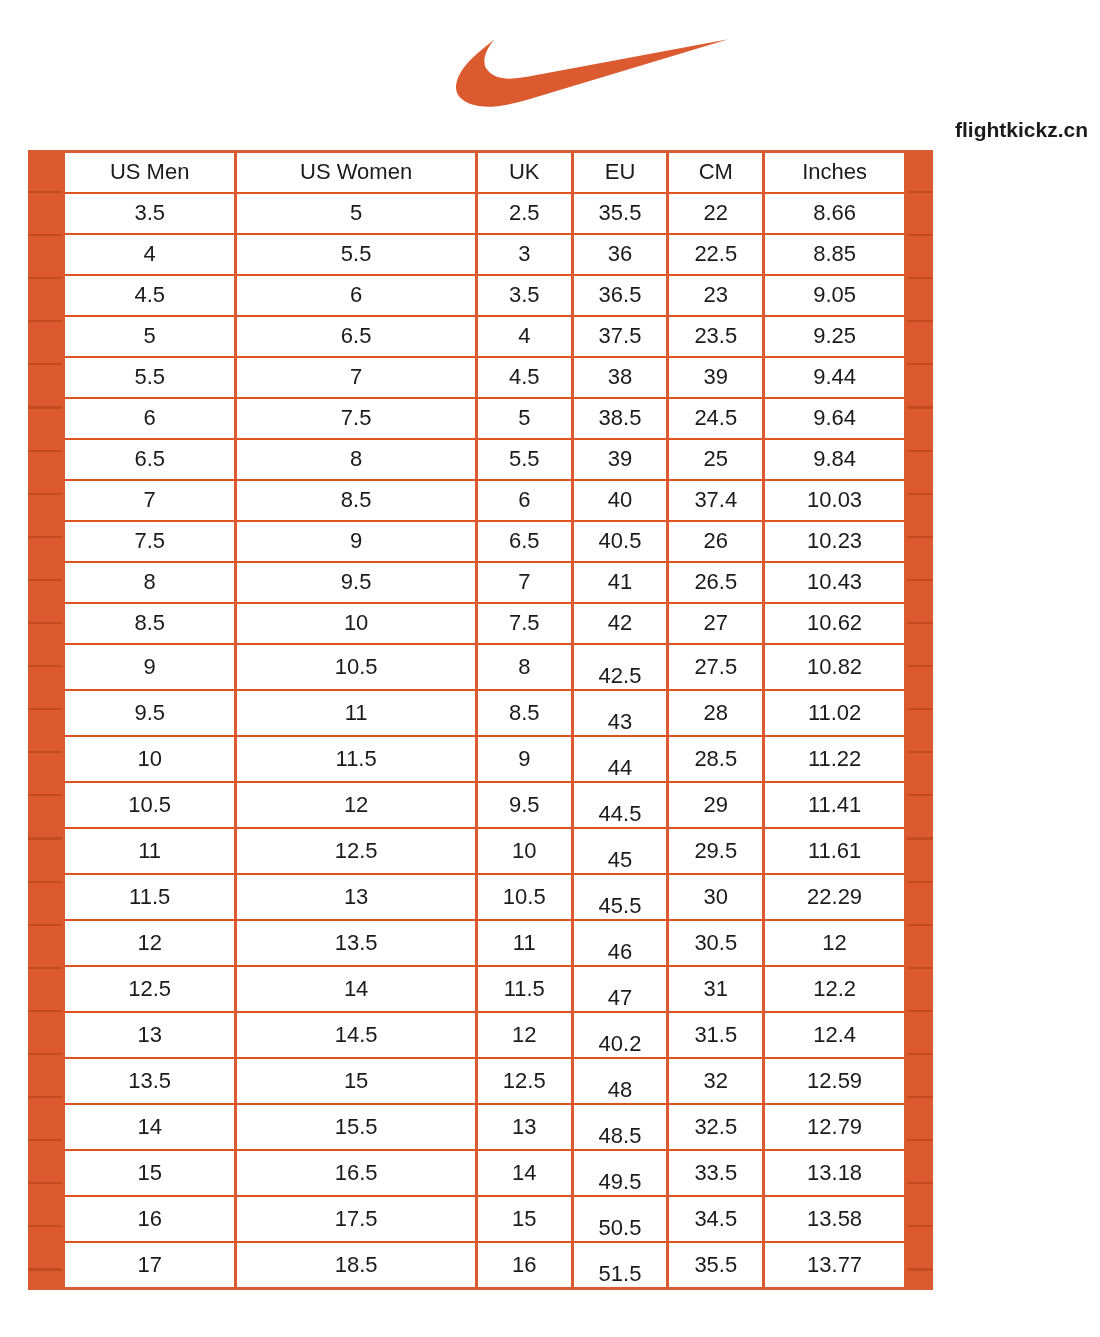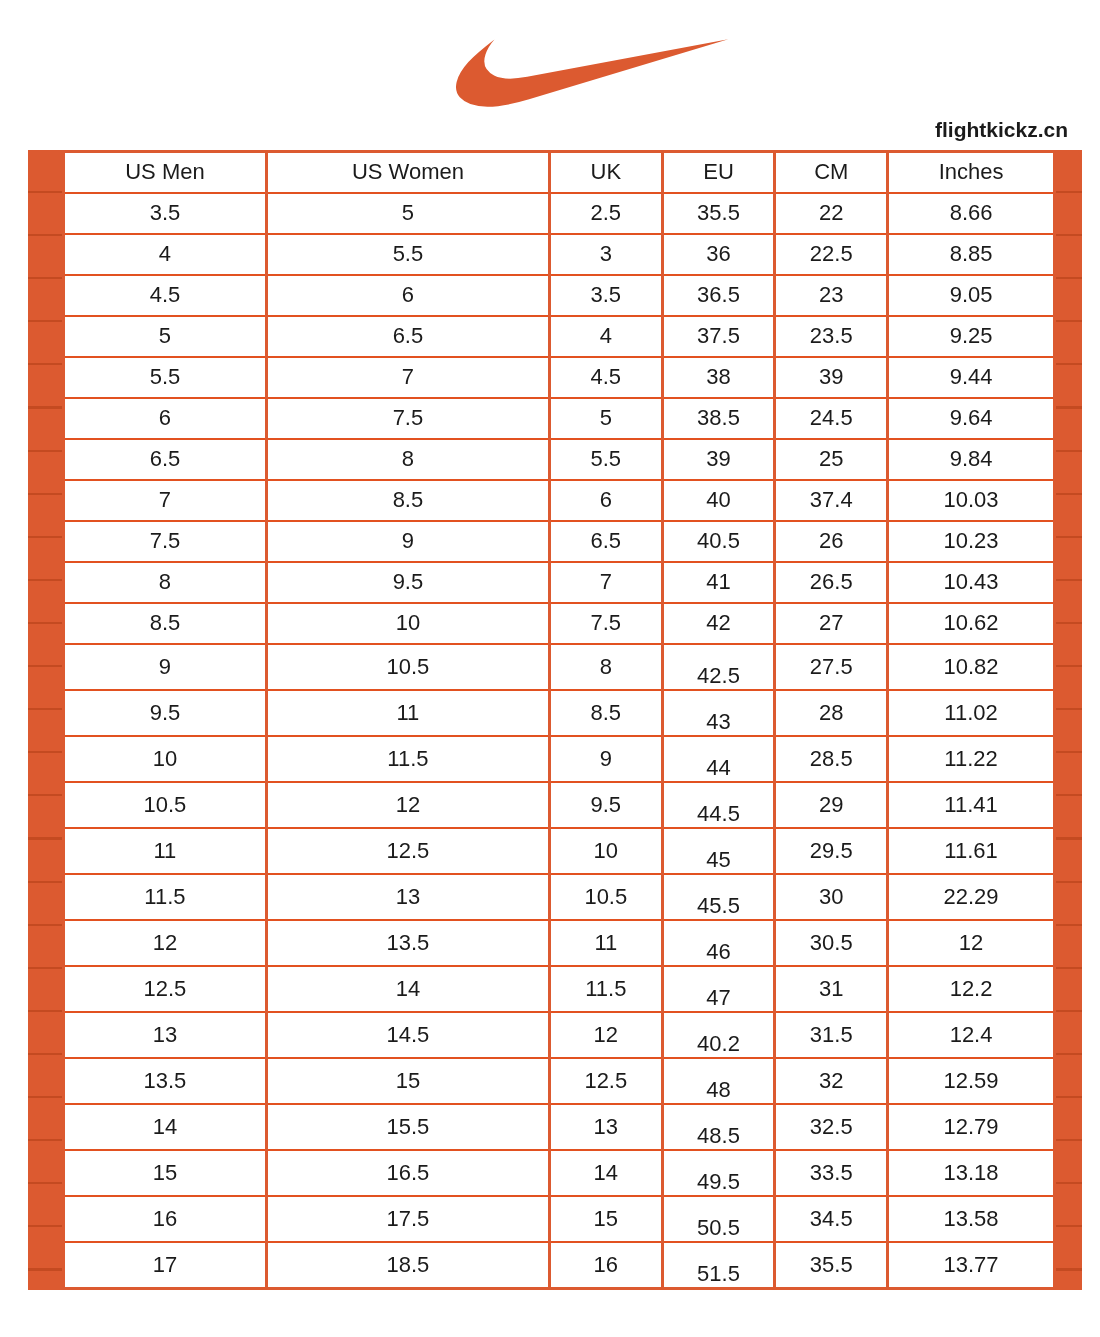--- a/index.html
+++ b/index.html
@@ -24,30 +24,30 @@
   }
   .swoosh{
     display:block;
     width:274px;height:90px;
     margin-left:456px;
     fill:var(--accent);
   }
   .watermark-row{
     height:24px;
     text-align:right;
-    padding-right:32px;
+    padding-right:12px;
     font-size:21px;
     font-weight:700;
     letter-spacing:0px;
     line-height:24px;
   }
   .chart-wrap{
     display:flex;
     margin:8px 18px 0 28px;
-    width:1054px;
+    width:905px;
   }
   .side-strip{
     background:repeating-linear-gradient(
       to bottom,
       var(--accent) 0px, var(--accent) 41px,
       var(--line-dark) 41px, var(--line-dark) 43.1px);
     flex:0 0 auto;
   }
   .side-strip.left{width:34px;}
   .side-strip.right{width:26px;}

